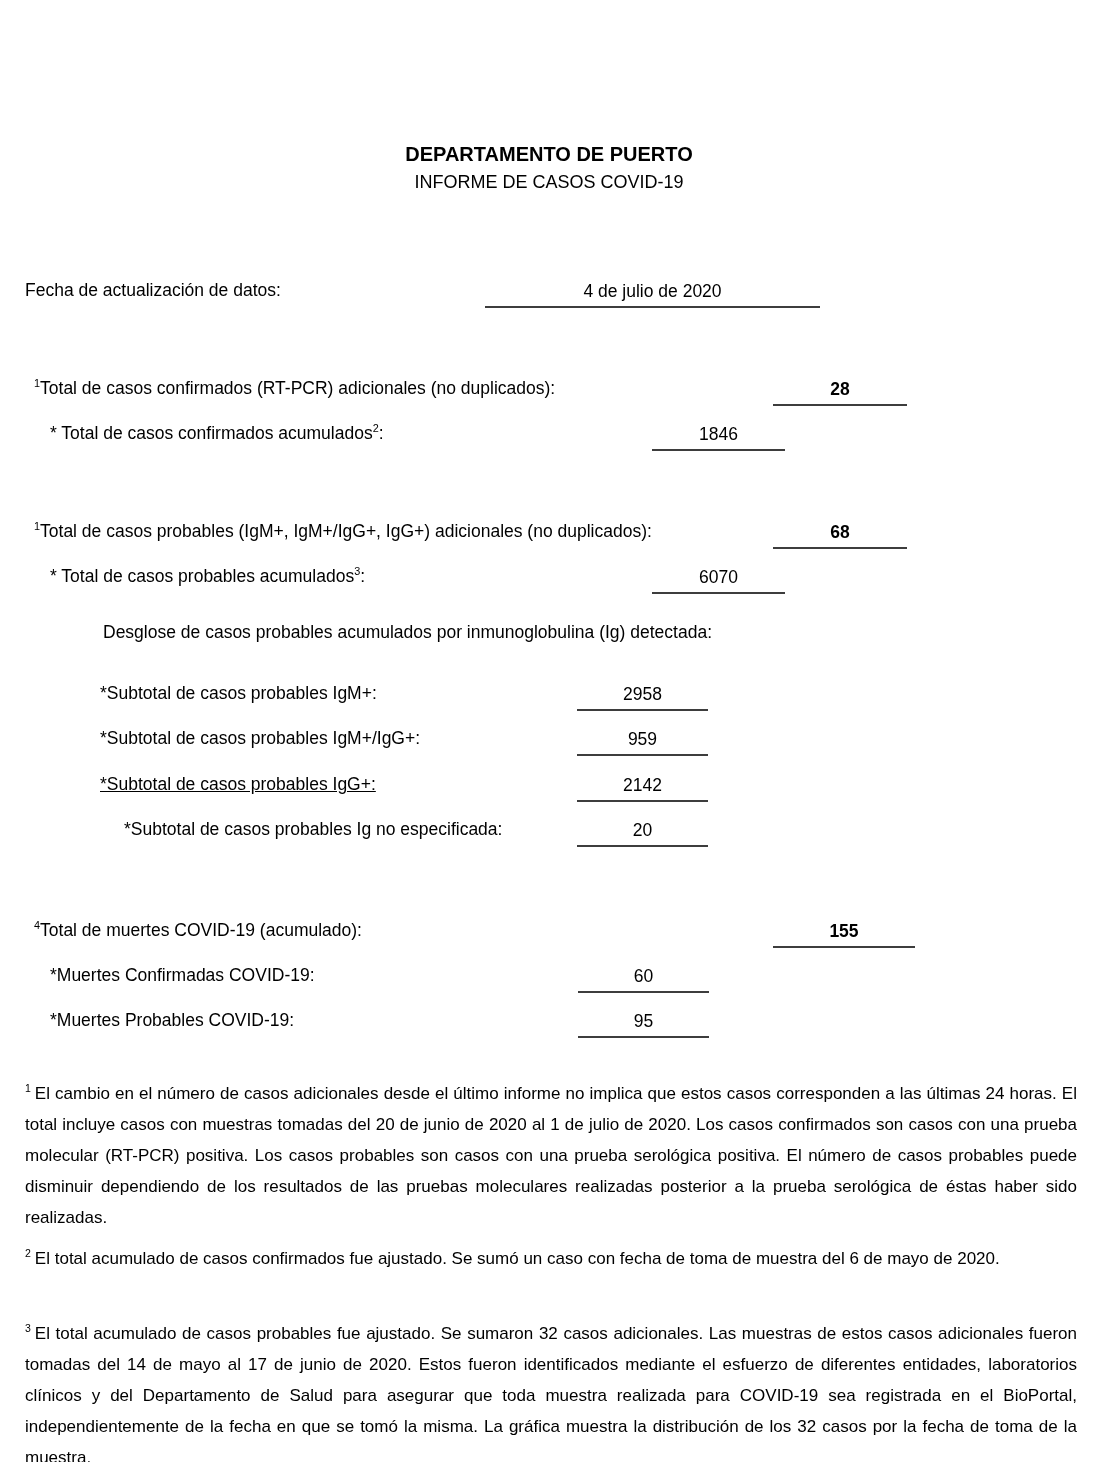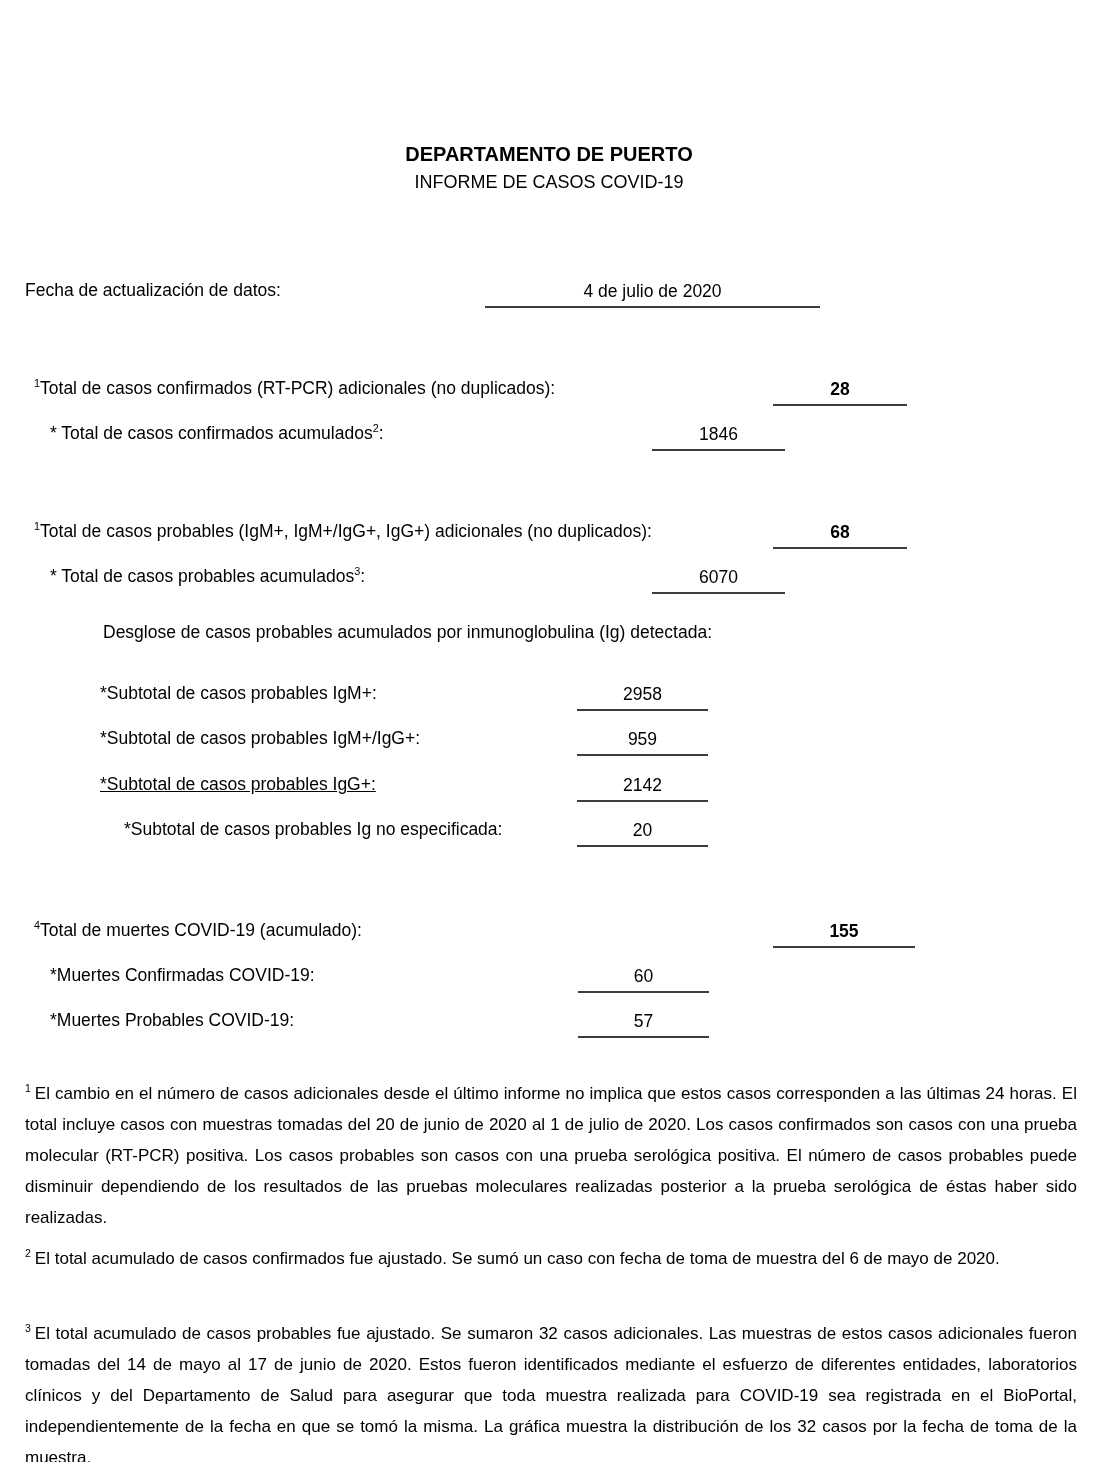--- a/index.html
+++ b/index.html
@@ -78,19 +78,19 @@
   <div class="lbl" style="left:100px; top:819px;margin-left:24px;">*Subtotal de casos probables Ig no especificada:</div>
   <div class="cell" style="left:577px; top:817px; width:131px;">20</div>
 
   <div class="lbl" style="left:34px; top:920px;"><sup>4</sup><span>Total de muertes COVID-19 (acumulado):</span></div>
   <div class="cell b" style="left:773px; top:918px; width:142px;">155</div>
 
   <div class="lbl" style="left:50px; top:965px;">*Muertes Confirmadas COVID-19:</div>
   <div class="cell" style="left:578px; top:963px; width:131px;">60</div>
 
   <div class="lbl" style="left:50px; top:1010px;">*Muertes Probables COVID-19:</div>
-  <div class="cell" style="left:578px; top:1008px; width:131px;">57</div>
+  <div class="cell" style="left:578px; top:1008px; width:131px;">95</div>
 
   <div class="fn" style="top:1078px;"><sup>1</sup><span>El cambio en el número de casos adicionales desde el último informe no implica que estos casos corresponden a las últimas 24 horas. El total incluye casos con muestras tomadas del 20 de junio de 2020 al 1 de julio de 2020. Los casos confirmados son casos con una prueba molecular (RT-PCR) positiva. Los casos probables son casos con una prueba serológica positiva. El número de casos probables puede disminuir dependiendo de los resultados de las pruebas moleculares realizadas posterior a la prueba serológica de éstas haber sido realizadas.</span></div>
   <div class="fn" style="top:1243px;"><sup>2</sup><span>El total acumulado de casos confirmados fue ajustado. Se sumó un caso con fecha de toma de muestra del 6 de mayo de 2020.</span></div>
   <div class="fn" style="top:1318px;"><sup>3</sup><span>El total acumulado de casos probables fue ajustado. Se sumaron 32 casos adicionales. Las muestras de estos casos adicionales fueron tomadas del 14 de mayo al 17 de junio de 2020. Estos fueron identificados mediante el esfuerzo de diferentes entidades, laboratorios clínicos y del Departamento de Salud para asegurar que toda muestra realizada para COVID-19 sea registrada en el BioPortal, independientemente de la fecha en que se tomó la misma. La gráfica muestra la distribución de los 32 casos por la fecha de toma de la muestra.</span></div>
 
 </div>
 
 </body></html>

